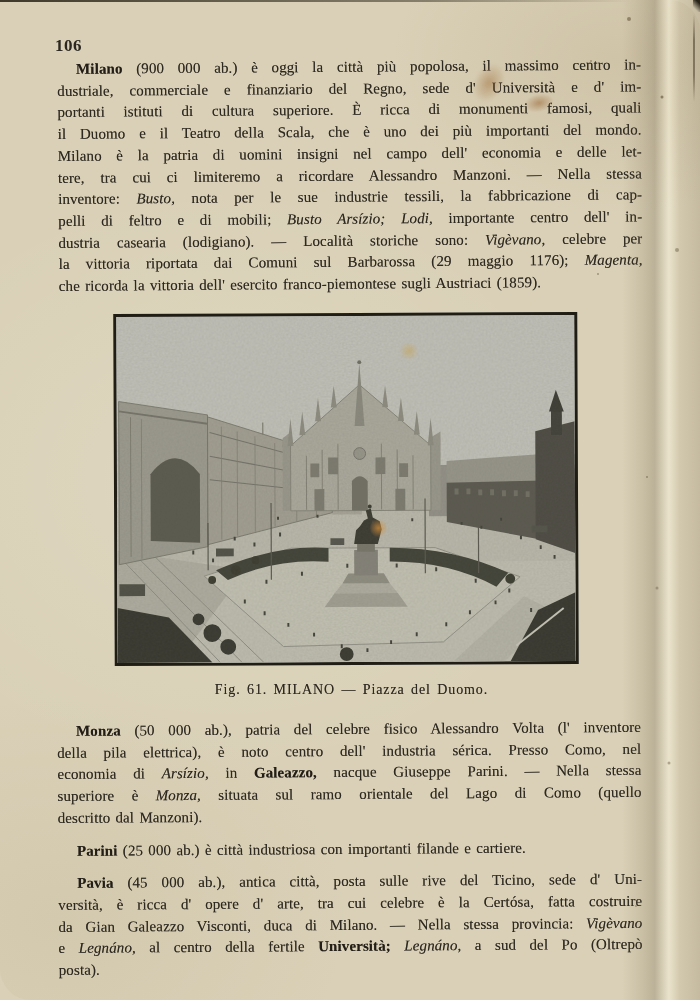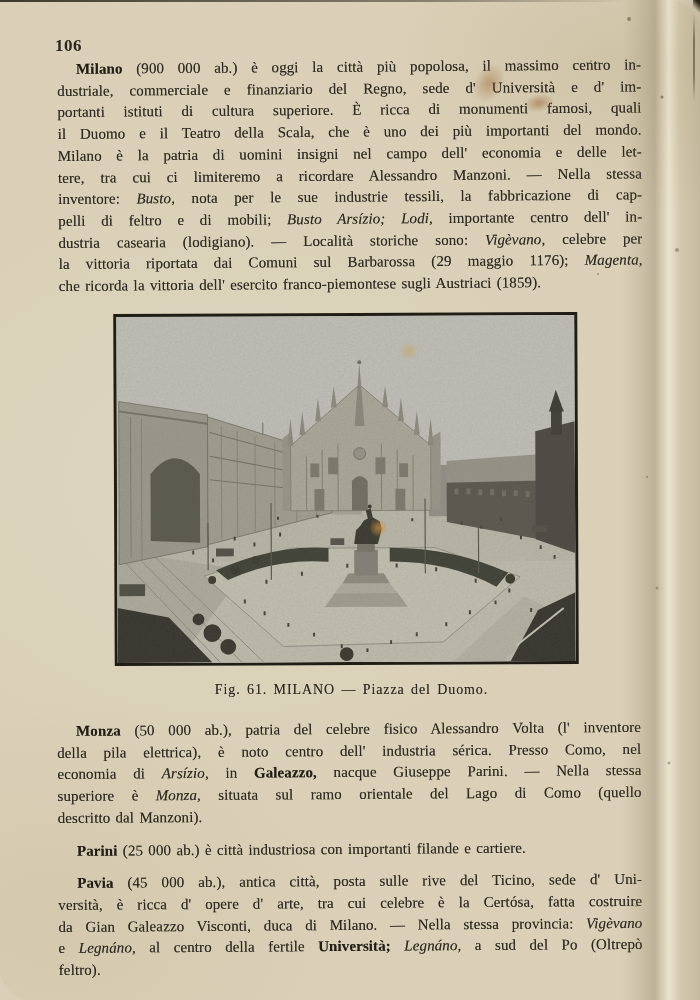--- a/index.html
+++ b/index.html
@@ -288,21 +288,21 @@
         <div class="line last"><span>descritto dal Manzoni).</span></div>
       </div>
       <div class="para">
         <div class="line indent last"><span class="bold">Parini</span><span> (25 000 ab.) è città industriosa con importanti filande e cartiere.</span></div>
       </div>
       <div class="para">
         <div class="line indent"><span class="bold">Pavia</span><span> (45 000 ab.), antica città, posta sulle rive del Ticino, sede d' Uni-</span></div>
         <div class="line"><span>versità, è ricca d' opere d' arte, tra cui celebre è la Certósa, fatta costruire</span></div>
         <div class="line"><span>da Gian Galeazzo Visconti, duca di Milano. — Nella stessa provincia: </span><span class="ital">Vigèvano</span></div>
         <div class="line"><span>e </span><span class="ital">Legnáno,</span><span> al centro della fertile </span><span class="bold">Università;</span><span> </span><span class="ital">Legnáno,</span><span> a sud del Po (Oltrepò</span></div>
-        <div class="line last"><span>feltro).</span></div>
+        <div class="line last"><span>posta).</span></div>
       </div>
     </div>
 
   <div class="top-edge"></div>
   <div class="corner-sliver"></div>
   <div class="gutter"></div>
   <div class="crease"></div>
   <div class="specks"></div>
   <div class="stain-a"></div>
   <div class="stain-b"></div>

